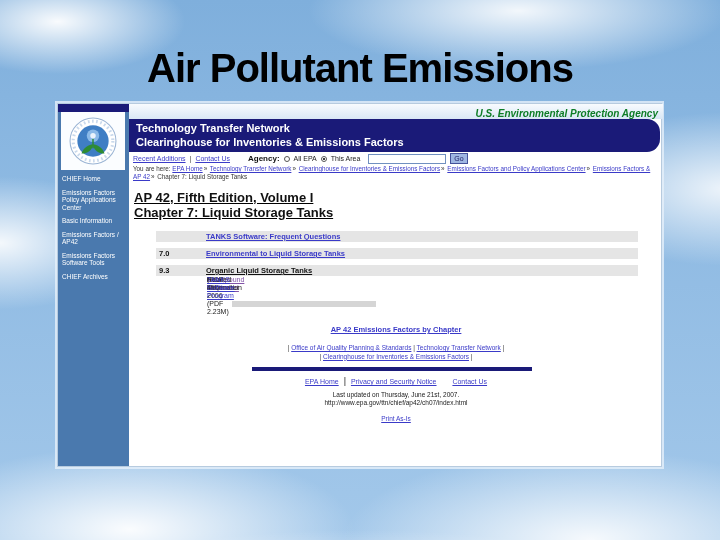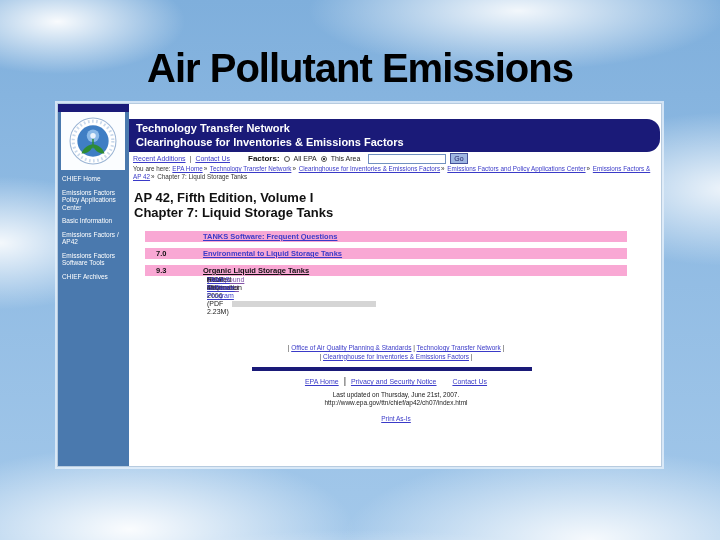--- a/index.html
+++ b/index.html
@@ -70,28 +70,28 @@
   .go-btn { font-size:7px; line-height:9px; height:11px; padding:0 3px; background:#9fb6e2;
             border:1px solid #44519a; color:#1a1a60; cursor:pointer; }
 
   
   .breadcrumb { left:75px; top:61px; width:524px; font-size:6.3px; line-height:7.5px; color:#333; }
   .breadcrumb * { position:static; }
   .bc-link { color:#3a3ac8; text-decoration:underline; cursor:pointer; }
   .bc-sep { color:#333; padding:0 1px; }
 
   
-  .page-heading { left:76px; top:86px; }
+  .page-heading { left:76px; top:86px;text-decoration:underline; }
   .page-heading div { position:static; font-size:13px; line-height:15px; font-weight:bold; color:#111; }
 
   
-  .toc-row { left:87px; width:482px; height:11px; background:#f9a8d4;
+  .toc-row { left:98px; width:482px; height:11px; background:#e5e5e5;
              display:flex; align-items:center; }
   .toc-row * { position:static; }
-  .toc-num { width:50px; padding-left:3px; font-size:7.5px; font-weight:bold; color:#111;margin-left:8px; }
+  .toc-num { width:50px; padding-left:3px; font-size:7.5px; font-weight:bold; color:#111; }
   .toc-title { font-size:7.5px; font-weight:bold;text-decoration:underline; }
   .toc-title.link { color:#3a3ac8; text-decoration:underline; cursor:pointer; }
   .toc-title.plain { color:#111; }
   .row-0 { top:127px; } .row-1 { top:144px; } .row-2 { top:161px; }
 
   
   .bullets { left:149px; top:172px; }
   .bullets div { position:static; font-size:7px; line-height:8px; color:#222; }
   .bullets .bl { color:#3a3ac8; text-decoration:underline; cursor:pointer; }
   .bullets .bl.visited { color:#8253a8; }
@@ -123,20 +123,23 @@
 </style>
 </head>
 <body>
 
 <div class="slide">
 
   <h1 class="slide-title">Air Pollutant Emissions</h1>
 
   <div class="shot">
 
+    <div class="agency-strip">
+      <span>U.S. Environmental Protection Agency</span>
+    </div>
 
     <div class="navybar">
       <div class="nb1">Technology Transfer Network</div>
       <div class="nb2">Clearinghouse for Inventories &amp; Emissions Factors</div>
     </div>
 
     <div class="sidebar"></div>
     <div class="sb-topstrip"></div>
     <div class="logo-box">
       <svg width="48" height="48" viewBox="0 0 46 46">
@@ -156,21 +159,21 @@
       <span class="sb-item">Basic Information</span>
       <span class="sb-item">Emissions Factors / AP42</span>
       <span class="sb-item">Emissions Factors Software Tools</span>
       <span class="sb-item">CHIEF Archives</span>
     </div>
 
     <div class="search-row">
       <a class="tiny-link">Recent Additions</a>
       <span class="pipe">|</span>
       <a class="tiny-link">Contact Us</a>
-      <span class="search-label">Factors:</span>
+      <span class="search-label">Agency:</span>
       <span class="radio"></span>
       <span class="radio-label">All EPA</span>
       <span class="radio checked"></span>
       <span class="radio-label">This Area</span>
       <input class="search-input" type="text" value="" style="">
       <span class="go-btn">Go</span>
     </div>
 
     <div class="breadcrumb">
       <span>You are here:</span>
@@ -213,20 +216,23 @@
       </div>
       <div>
         <span class="bullet-star">*</span>
           <span>Related Information - </span>
           <a class="bl">TANKS Software Program</a>
       </div>
     </div>
 
     <div class="divider-band"></div>
 
+    <div class="chapter-line">
+      <a>AP 42 Emissions Factors by Chapter</a>
+    </div>
 
     <div class="org-links">
       <div style="position:static;">
         <span>|</span>
         <a class="ol">Office of Air Quality Planning &amp; Standards</a>
         <span>|</span>
         <a class="ol">Technology Transfer Network</a>
         <span>|</span>
       </div>
       <div style="position:static;">

